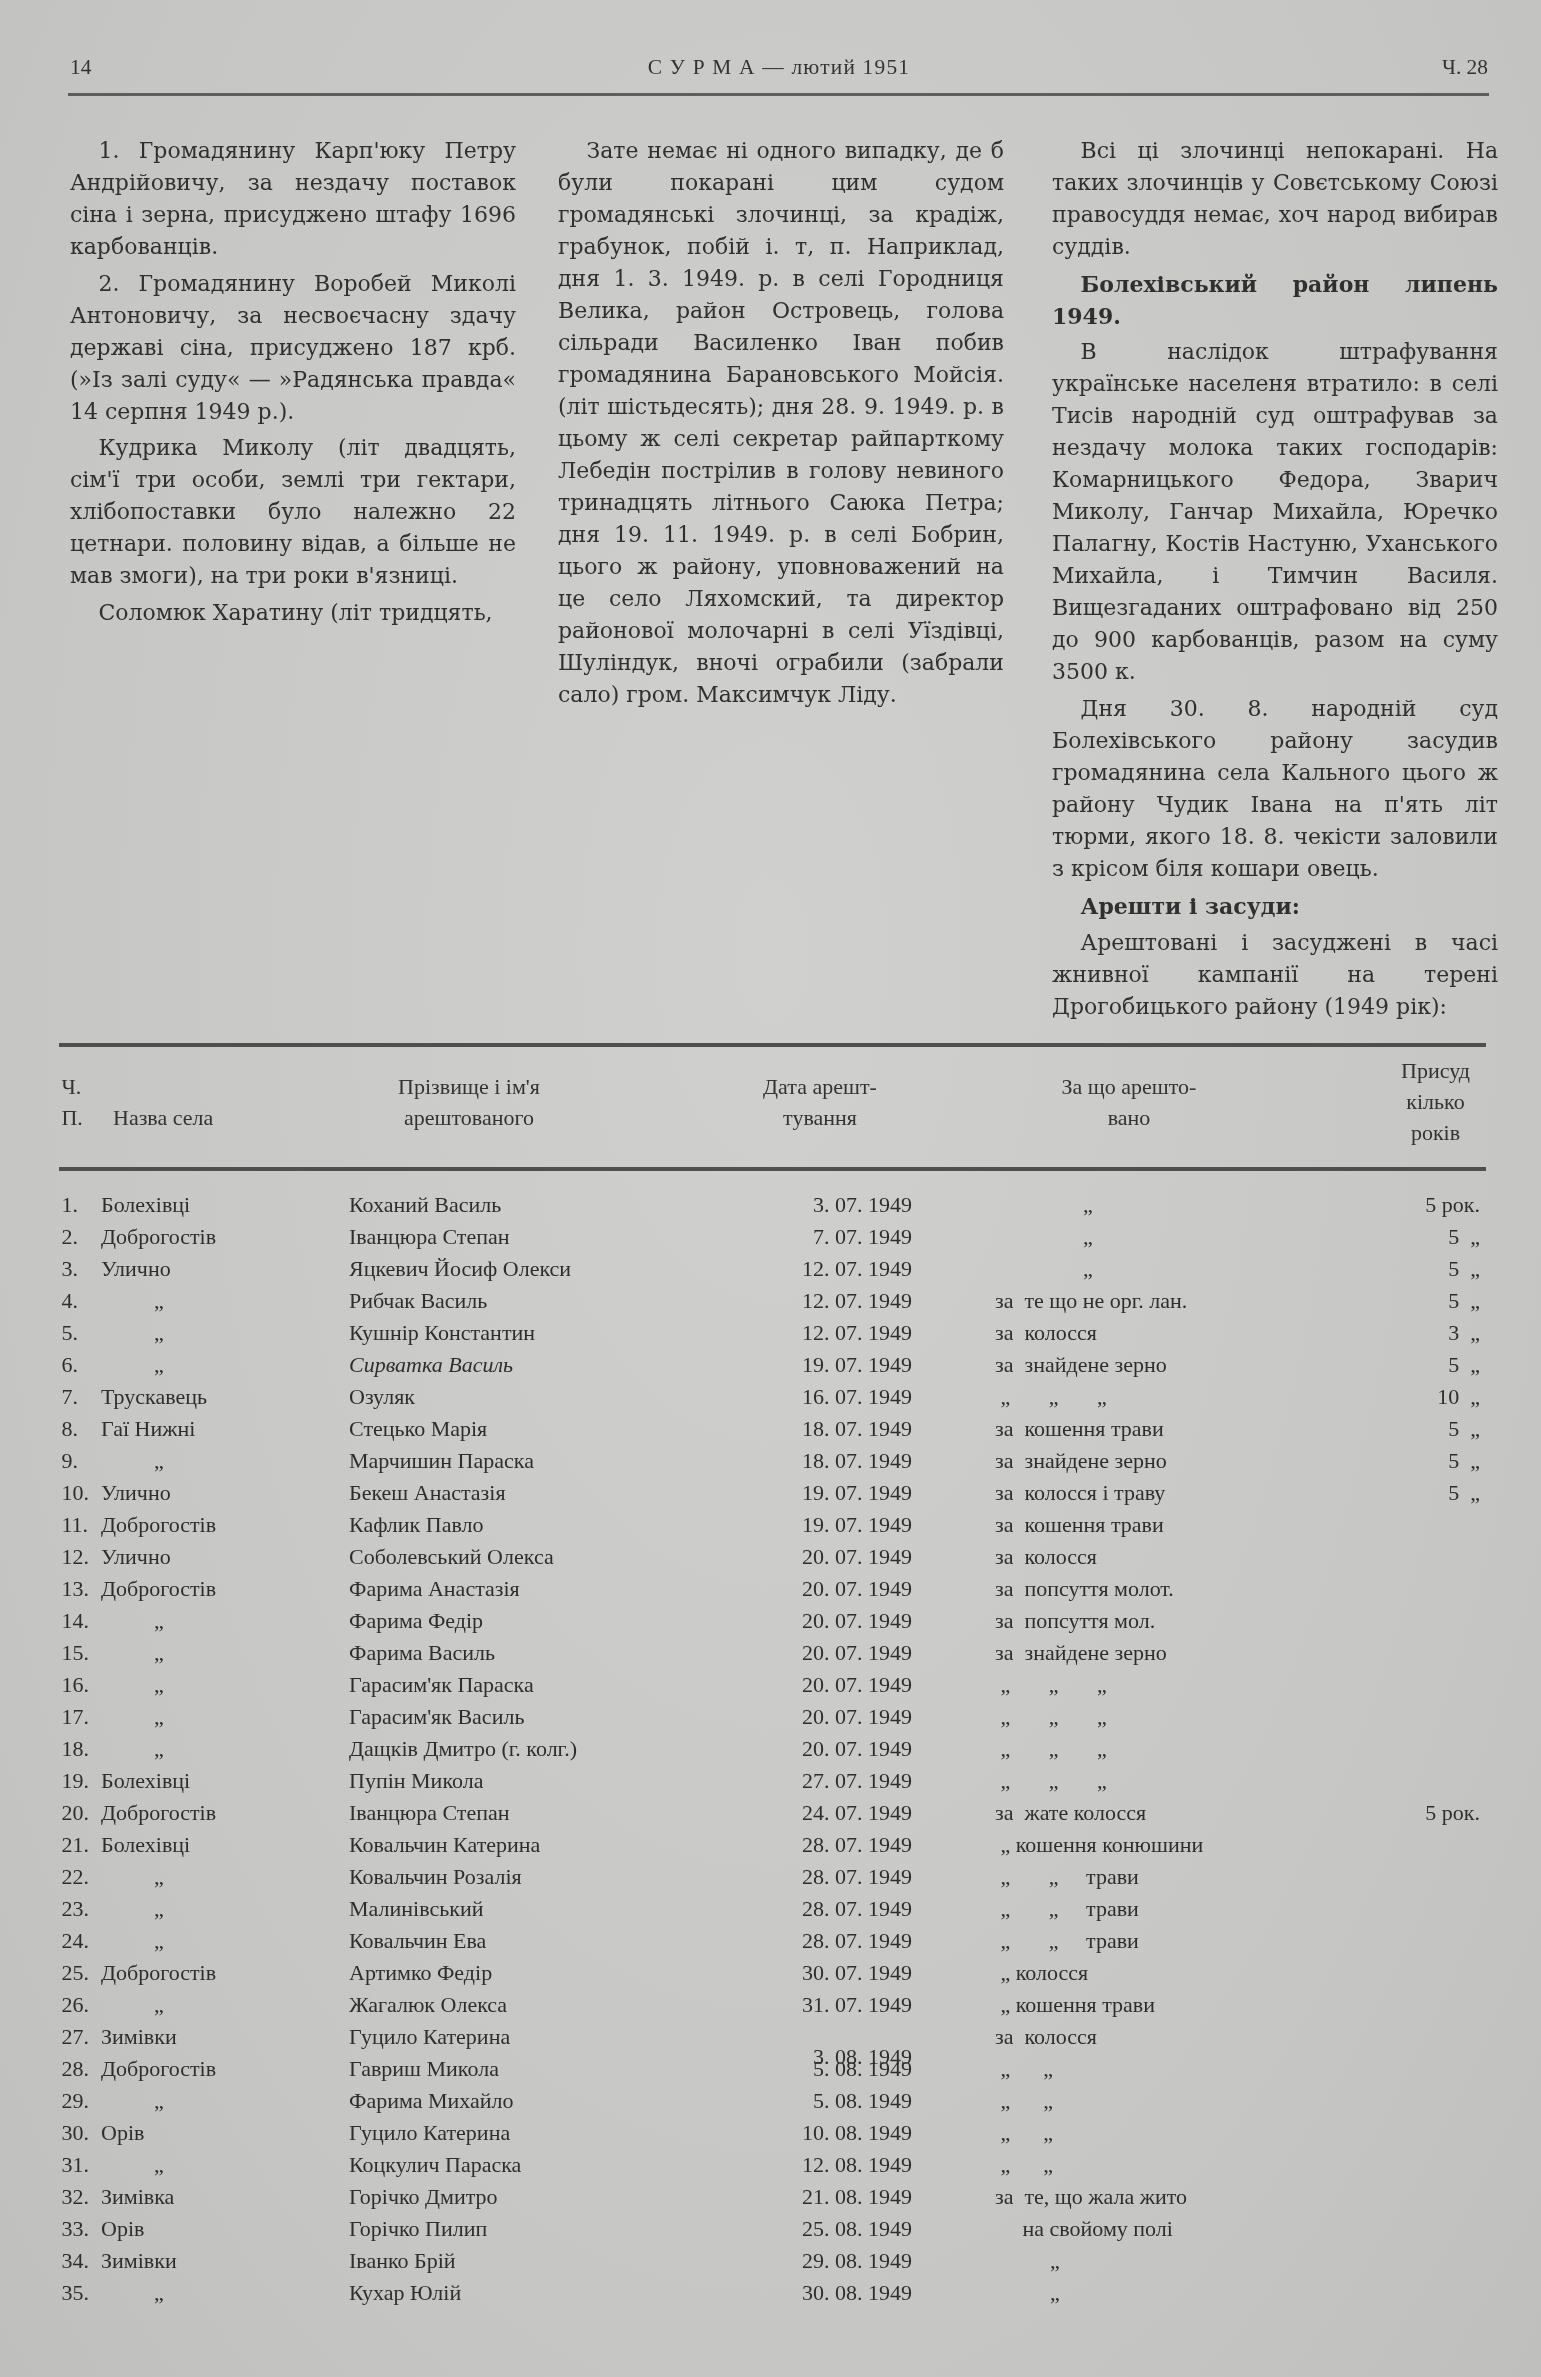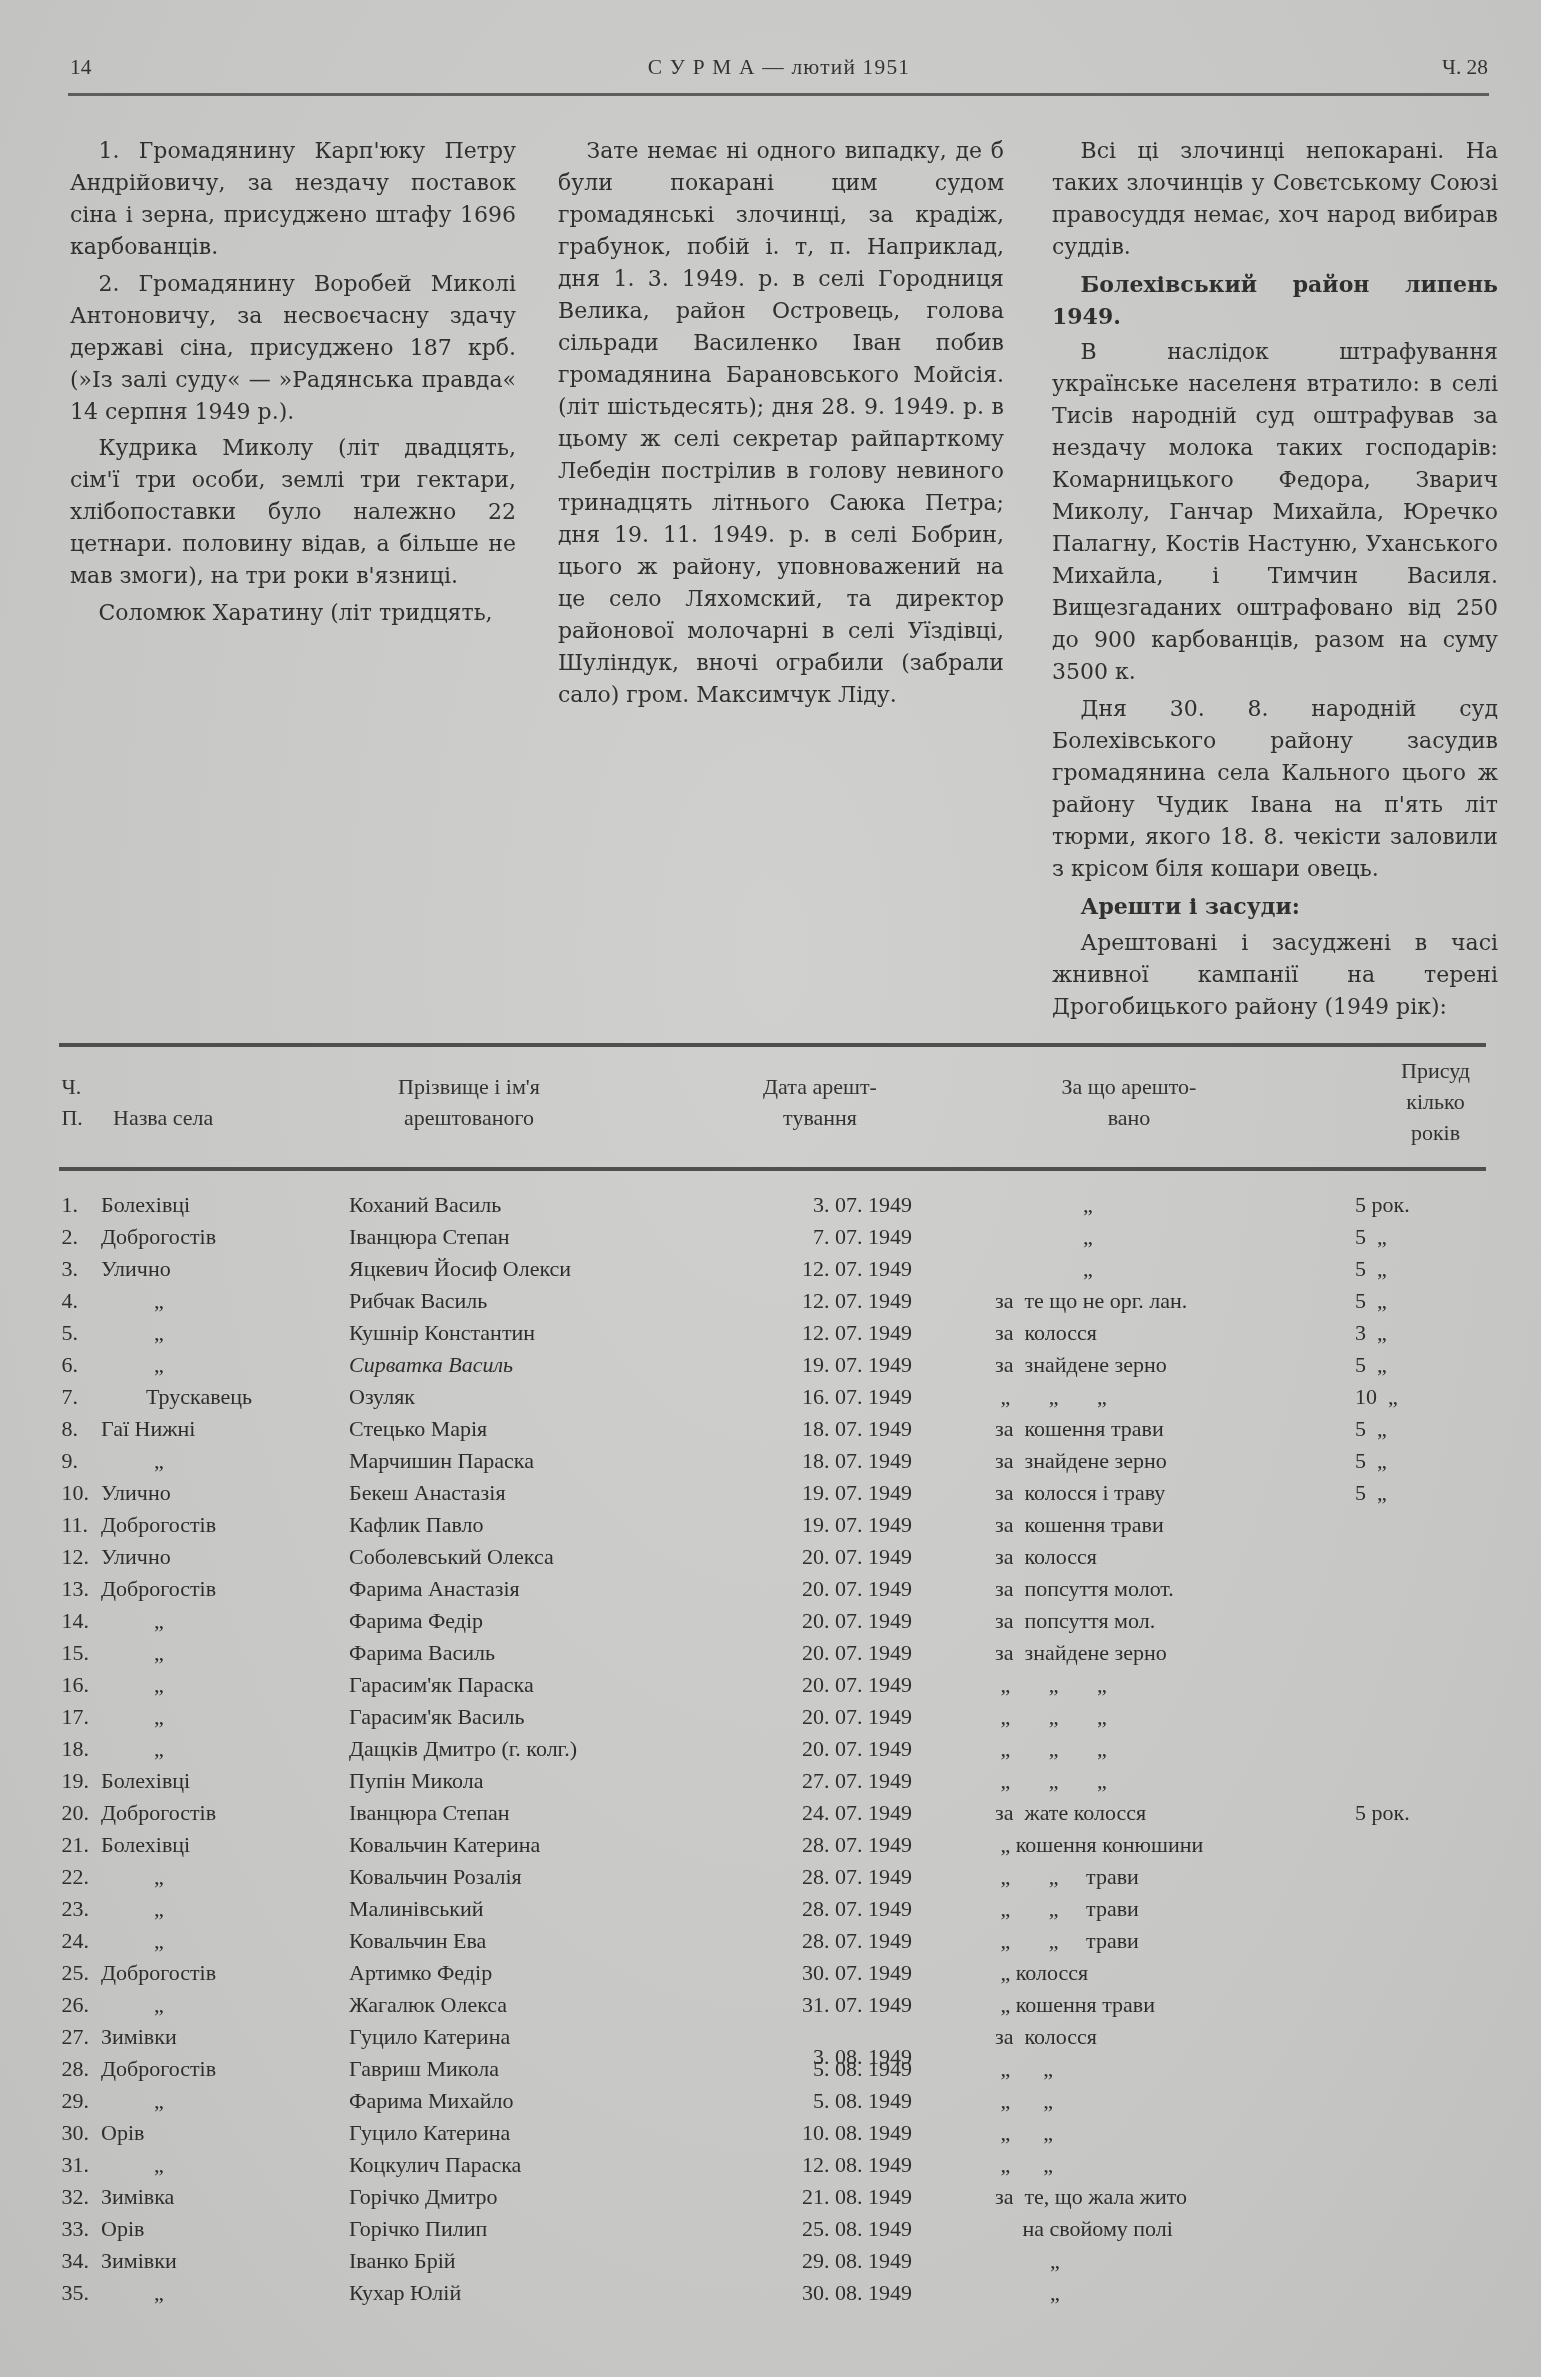--- a/index.html
+++ b/index.html
@@ -54,21 +54,21 @@
   .tbody { position: absolute; left: 0; top: 146px; width: 1427px;
     font-family: "Liberation Serif", serif; font-size: 22px; color: #2e2e2e; }
   .tr { position: relative; height: 32px; }
   .td { position: absolute; top: 0; white-space: nowrap; line-height: 31.5px; }
   .td-num { left: 2.4px; width: 36px; }
   .td-village { left: 42px; width: 196px; }
   .td-village.ditto { left: 95px; }
   .td-name { left: 290px; width: 345px; }
   .td-date { left: 654px; width: 199px; text-align: right; }
   .td-reason { left: 936px; width: 416px; }
-  .td-sentence { left: 1296px; width: 131px; text-align: left; padding-right: 6px; box-sizing: border-box; }
+  .td-sentence { left: 1296px; width: 131px; text-align: right; padding-right: 6px; box-sizing: border-box; }
 </style>
 </head>
 <body>
 
 <div class="page">
 
   <div class="running-head">
     <span class="pg">14</span>
     <span class="ttl">С У Р М А — лютий 1951</span>
     <span class="issue">Ч. 28</span>
@@ -164,21 +164,21 @@
         <div class="tr">
           <div class="td td-num" style="white-space: pre;">6.</div>
           <div class="td td-village ditto" style="white-space: pre;">„</div>
           <div class="td td-name" style="white-space: pre; font-style: italic;">Сирватка Василь</div>
           <div class="td td-date" style="white-space: pre;">19. 07. 1949</div>
           <div class="td td-reason" style="white-space: pre;">за  знайдене зерно</div>
           <div class="td td-sentence" style="white-space: pre;">5  „</div>
         </div>
         <div class="tr">
           <div class="td td-num" style="white-space: pre;">7.</div>
-          <div class="td td-village" style="white-space: pre; text-align: center;">Трускавець</div>
+          <div class="td td-village" style="white-space: pre;">Трускавець</div>
           <div class="td td-name" style="white-space: pre;">Озуляк</div>
           <div class="td td-date" style="white-space: pre;">16. 07. 1949</div>
           <div class="td td-reason" style="white-space: pre;"> „       „       „</div>
           <div class="td td-sentence" style="white-space: pre;">10  „</div>
         </div>
         <div class="tr">
           <div class="td td-num" style="white-space: pre;">8.</div>
           <div class="td td-village" style="white-space: pre;">Гаї Нижні</div>
           <div class="td td-name" style="white-space: pre;">Стецько Марія</div>
           <div class="td td-date" style="white-space: pre;">18. 07. 1949</div>

